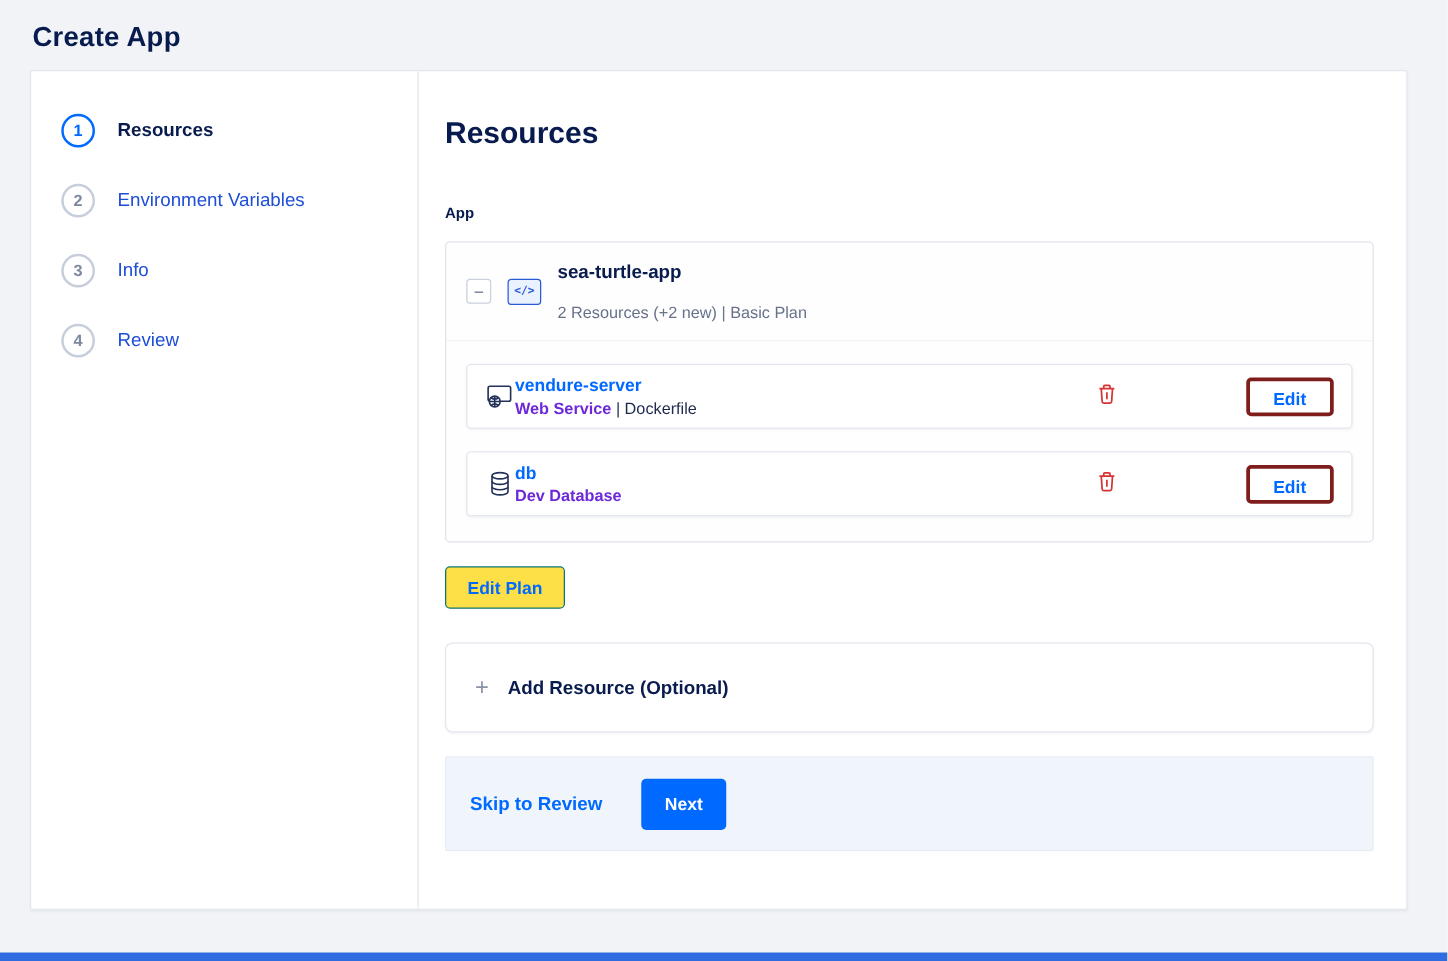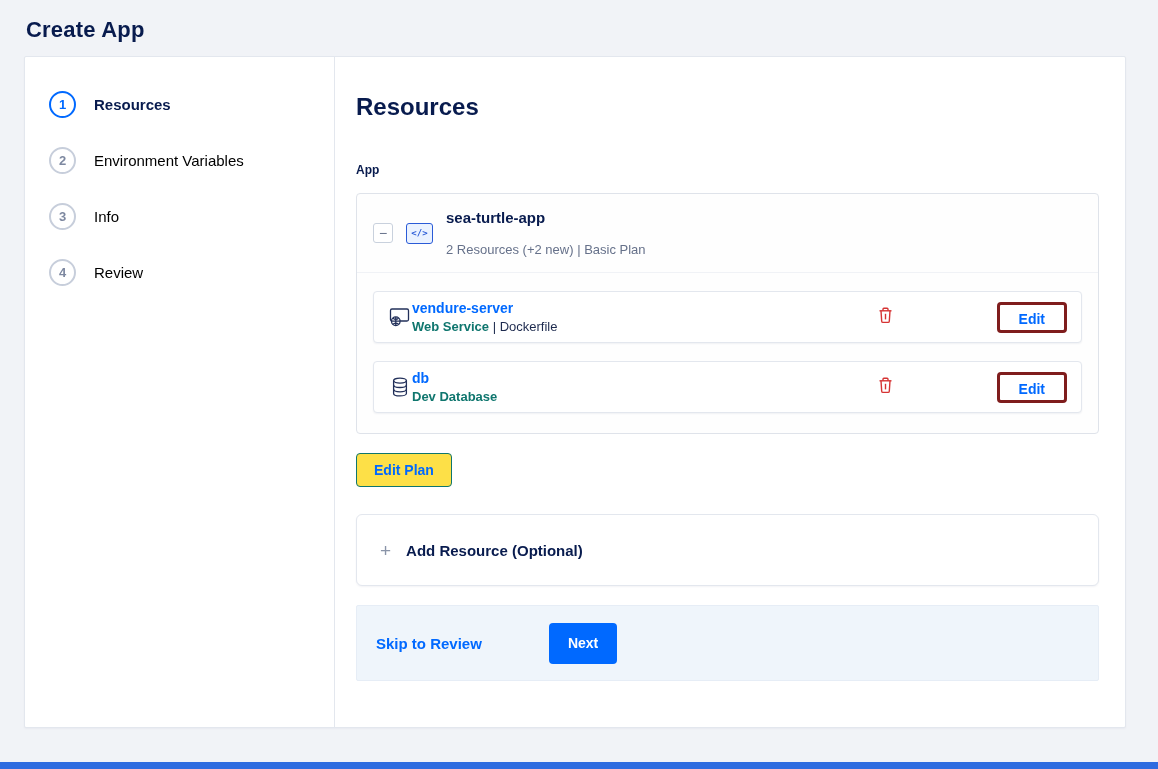--- a/index.html
+++ b/index.html
@@ -27,21 +27,21 @@
   }
   
   .stepper { width: 309px; padding: 34px 0 20px 24px; flex-shrink: 0; }
   .step { display: flex; align-items: center; gap: 18px; margin-bottom: 29px; cursor: pointer; }
   .step-circle {
     width: 27px; height: 27px; border-radius: 50%;
     border: 2px solid #c7cedb; color: #7d88a0;
     display: flex; align-items: center; justify-content: center;
     font-size: 13px; font-weight: 600; flex-shrink: 0;
   }
-  .step-label { font-size: 15px; color: #000000; }
+  .step-label { font-size: 15px; color: #1d4ed8; }
   .step.active .step-circle { border-color: #0069ff; color: #0069ff; }
   .step.active .step-label { color: #081b4e; font-weight: 700; }
   
   .content {
     flex: 1; border-left: 1px solid #e3e7ee;
     padding: 36px 26px 38px 21px;
   }
   .section-heading { margin: 0 0 42px 0; font-size: 24px; font-weight: 700; color: #081b4e; }
   .app-label { margin: 0 0 16px 0; font-size: 12px; font-weight: 700; color: #081b4e; }
   .app-box {
@@ -75,21 +75,21 @@
     margin: 0 16px 18px 16px; padding: 8px 14px;
     min-height: 52px;
     border: 1px solid #e3e7ee; border-radius: 4px;
     background: #fff; box-shadow: 0 1px 2px rgba(8,27,78,.06);
   }
   .resource-row:last-child { margin-bottom: 0; }
   .res-icon { display: flex; align-items: center; justify-content: center; width: 24px; flex-shrink: 0; }
   .res-meta { flex: 1; }
   .res-name { color: #0069ff; font-size: 14px; font-weight: 600; cursor: pointer; }
   .res-detail { font-size: 13px; color: #1d2a4e; margin-top: 3px; }
-  .res-detail .bold { font-weight: 700; color: #0f766e; }
+  .res-detail .bold { font-weight: 700; color: #6d28d9; }
   .trash-btn {
     background: none; border: none; padding: 2px; cursor: pointer;
     margin-right: 102px; display: flex; align-items: center;
   }
   .edit-btn {
     background: #fff; border: 3px solid #7f1d1d; border-radius: 4px;
     color: #0069ff; font-size: 14px; font-weight: 600;
     padding: 6px 19px; height: 31px; cursor: pointer;
     font-family: "Liberation Sans", sans-serif;
   }
@@ -103,21 +103,21 @@
   .add-resource {
     border: 1px solid #e3e7ee; border-radius: 6px; background: #fff;
     box-shadow: 0 1px 2px rgba(8,27,78,.05);
     height: 72px; display: flex; align-items: center; gap: 15px;
     padding: 0 23px; margin-bottom: 19px; cursor: pointer;
   }
   .plus-icon { color: #8a94a8; font-size: 19px; font-weight: 400; line-height: 1; }
   .add-label { font-size: 15px; font-weight: 700; color: #081b4e; }
   .footer-bar {
     background: #eff5fb; border: 1px solid #e6edf6; border-radius: 2px;
-    height: 76px; display: flex; align-items: center; gap: 43px;
+    height: 76px; display: flex; align-items: center; gap: 7px;
     padding: 0 19px;
   }
   .skip-link { color: #0069ff; font-size: 15px; font-weight: 700; text-decoration: none; cursor: pointer; }
   .next-btn {
     background: #0069ff; border: none; border-radius: 4px;
     color: #fff; font-size: 14px; font-weight: 600;
     padding: 0 19px; height: 41px; cursor: pointer;
     font-family: "Liberation Sans", sans-serif;
     margin-left: 24px;
   }

